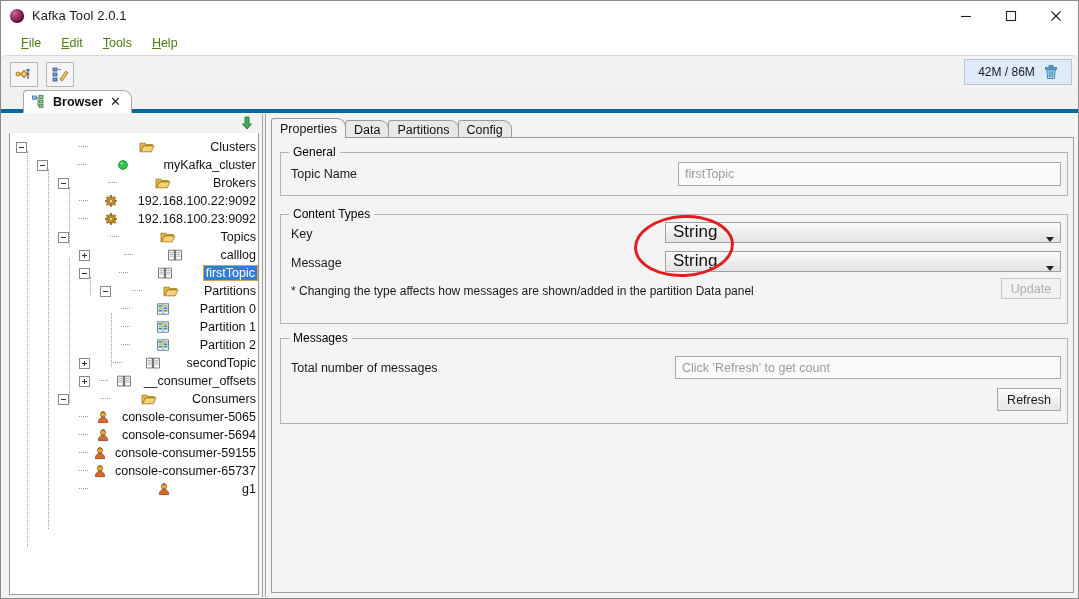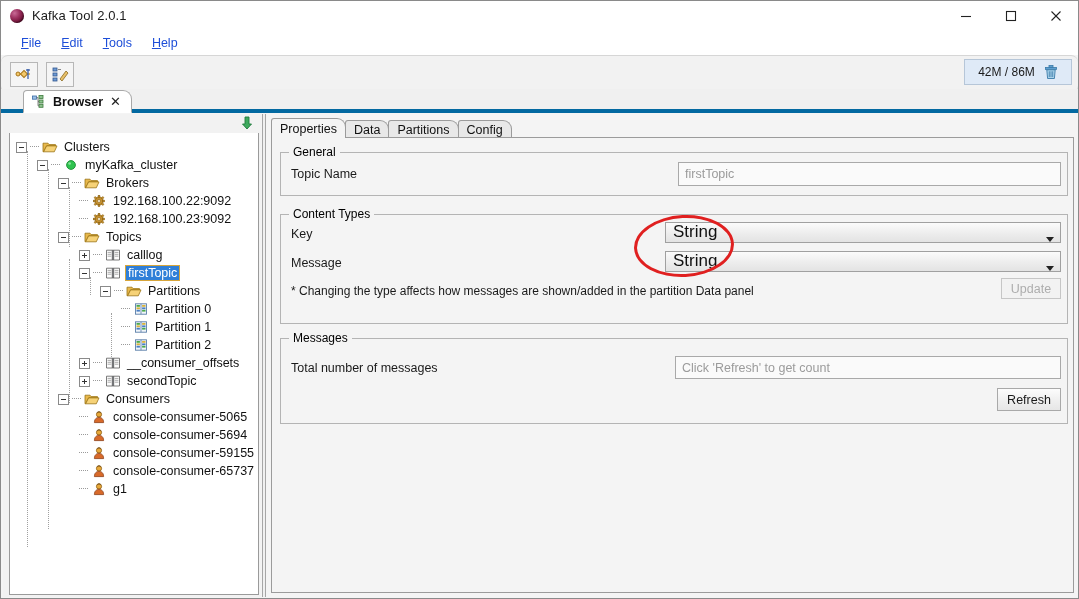--- a/index.html
+++ b/index.html
@@ -48,21 +48,21 @@
 
   
   .menubar {
     position: absolute; left: 0; top: 29px;
     width: 100%; height: 25px;
     background: #ffffff;
     display: flex; align-items: center;
     padding-left: 10px; box-sizing: border-box;
   }
   .menu-item {
-    font-size: 12.5px; color: #1d4ed8;
+    font-size: 12.5px; color: #4d7c0f;
     padding: 2px 10px;
   }
   .menu-item .ul { text-decoration: underline; }
 
   
   .toolbar {
     position: absolute; left: 0; top: 54px;
     width: 100%; height: 38px;
     background: #f2f2f2;
     border-top: 1px solid #d6d6d6;
@@ -135,20 +135,21 @@
     box-sizing: border-box;
     overflow: hidden;
     padding-top: 5px;
   }
   .tnode {
     position: relative;
     height: 18px;
     display: flex; align-items: center;
     font-size: 12.5px; color: #111;
     white-space: nowrap;
+    justify-content: space-between;
   }
   .toggle {
     width: 9px; height: 9px;
     border: 1px solid #8a8a8a;
     background: #fff;
     display: inline-flex; align-items: center; justify-content: center;
     margin-right: 3px;
     position: relative; flex: 0 0 auto;
   }
   .toggle::before {
@@ -552,37 +553,37 @@
                 <path d="M1.5 2.2 H7.4 V12 H1.5 Z" fill="#fdfdfd" stroke="#5a5a5a" stroke-width=".8"></path>
                 <path d="M8.6 2.2 H14.5 V12 H8.6 Z" fill="#fdfdfd" stroke="#5a5a5a" stroke-width=".8"></path>
                 <path d="M7.4 2.2 H8.6 V12 H7.4 Z" fill="#cfd8e6" stroke="#5a5a5a" stroke-width=".8"></path>
                 <line x1="2.6" y1="4.4" x2="6.3" y2="4.4" stroke="#8a8a8a" stroke-width=".7"></line>
                 <line x1="2.6" y1="6.3" x2="6.3" y2="6.3" stroke="#8a8a8a" stroke-width=".7"></line>
                 <line x1="2.6" y1="8.2" x2="6.3" y2="8.2" stroke="#8a8a8a" stroke-width=".7"></line>
                 <line x1="9.7" y1="4.4" x2="13.4" y2="4.4" stroke="#8a8a8a" stroke-width=".7"></line>
                 <line x1="9.7" y1="6.3" x2="13.4" y2="6.3" stroke="#8a8a8a" stroke-width=".7"></line>
                 <line x1="9.7" y1="8.2" x2="13.4" y2="8.2" stroke="#8a8a8a" stroke-width=".7"></line>
               </svg></span>
-            <span class="tlabel">__consumer_offsets</span>
+            <span class="tlabel">secondTopic</span>
           </div>
           <div class="tnode" style="padding-left: 69px;">
             <span class="toggle plus"></span>
             <span class="dashes"></span>
             <span class="ic"><svg width="16" height="14" viewBox="0 0 16 14">
                 <path d="M1.5 2.2 H7.4 V12 H1.5 Z" fill="#fdfdfd" stroke="#5a5a5a" stroke-width=".8"></path>
                 <path d="M8.6 2.2 H14.5 V12 H8.6 Z" fill="#fdfdfd" stroke="#5a5a5a" stroke-width=".8"></path>
                 <path d="M7.4 2.2 H8.6 V12 H7.4 Z" fill="#cfd8e6" stroke="#5a5a5a" stroke-width=".8"></path>
                 <line x1="2.6" y1="4.4" x2="6.3" y2="4.4" stroke="#8a8a8a" stroke-width=".7"></line>
                 <line x1="2.6" y1="6.3" x2="6.3" y2="6.3" stroke="#8a8a8a" stroke-width=".7"></line>
                 <line x1="2.6" y1="8.2" x2="6.3" y2="8.2" stroke="#8a8a8a" stroke-width=".7"></line>
                 <line x1="9.7" y1="4.4" x2="13.4" y2="4.4" stroke="#8a8a8a" stroke-width=".7"></line>
                 <line x1="9.7" y1="6.3" x2="13.4" y2="6.3" stroke="#8a8a8a" stroke-width=".7"></line>
                 <line x1="9.7" y1="8.2" x2="13.4" y2="8.2" stroke="#8a8a8a" stroke-width=".7"></line>
               </svg></span>
-            <span class="tlabel">secondTopic</span>
+            <span class="tlabel">__consumer_offsets</span>
           </div>
           <div class="tnode" style="padding-left: 48px;">
             <span class="toggle"></span>
             <span class="dashes"></span>
             <span class="ic"><svg width="16" height="14" viewBox="0 0 16 14">
                 <path d="M1 3.2 H6 L7.2 4.6 H13.5 V5.9 H4.6 L1.6 11.8 H1 Z" fill="#e8b84b" stroke="#9a7315" stroke-width=".8"></path>
                 <path d="M4.6 5.9 H15 L12.3 11.8 H1.6 Z" fill="#f6d277" stroke="#9a7315" stroke-width=".8"></path>
               </svg></span>
             <span class="tlabel">Consumers</span>
           </div>

